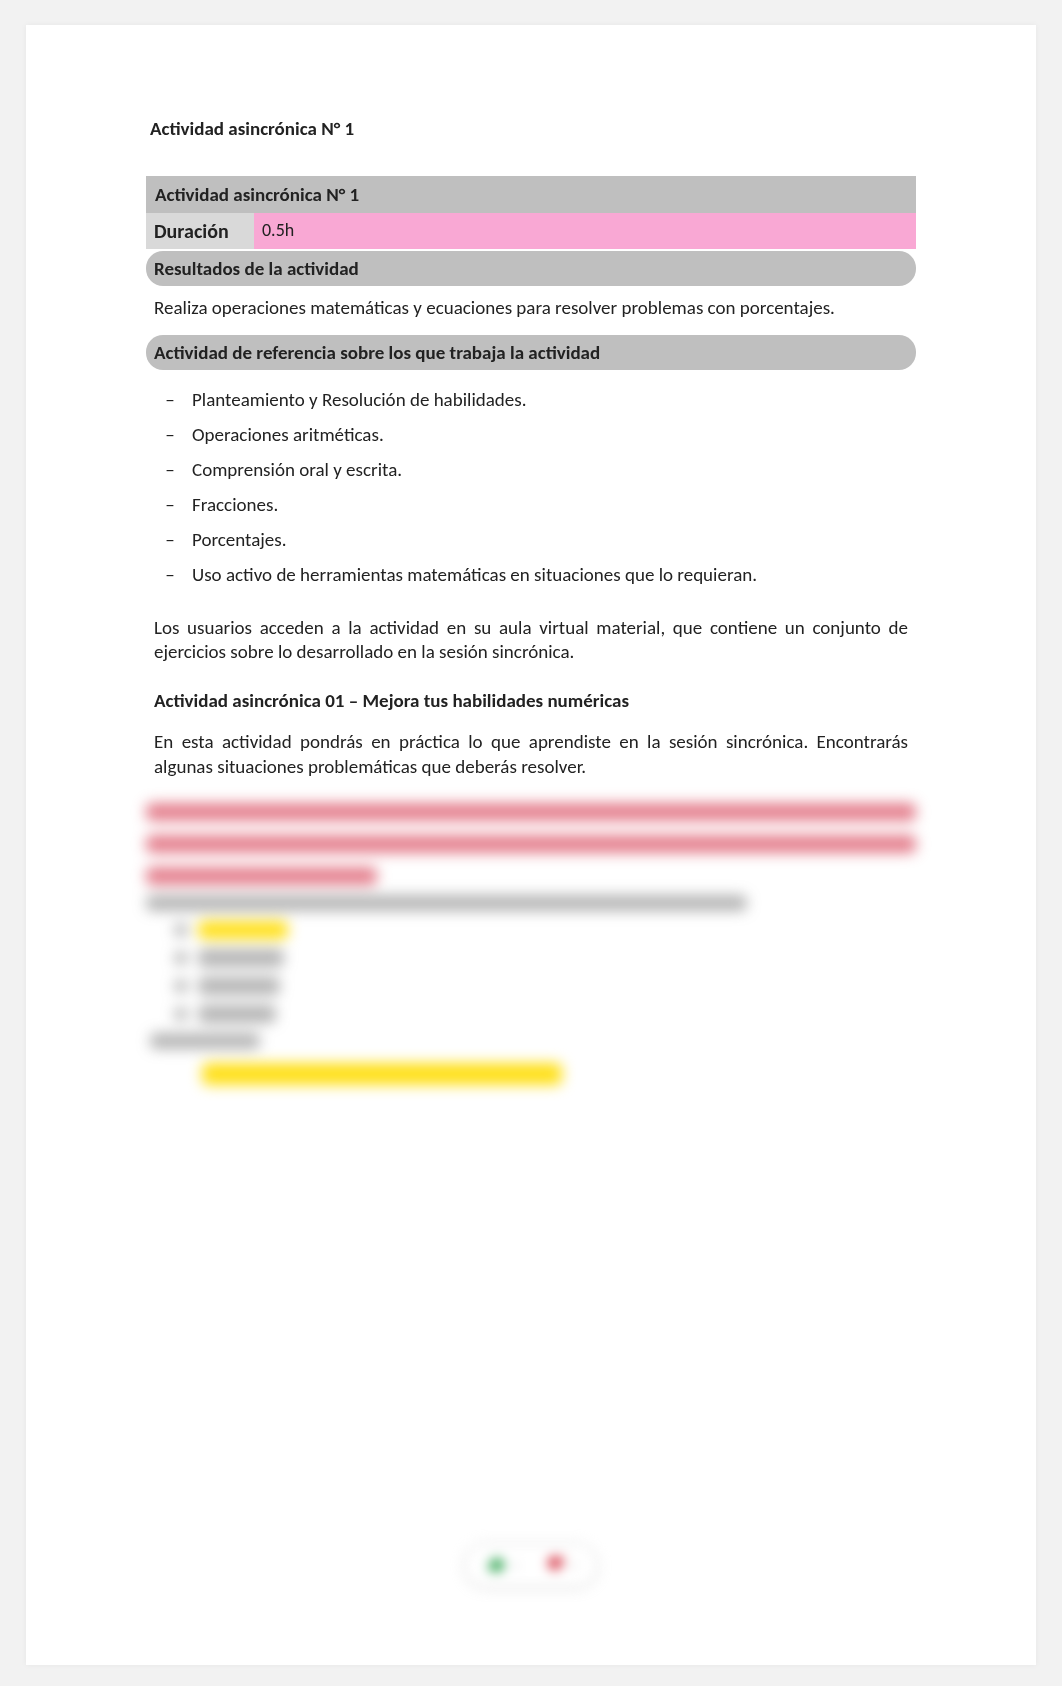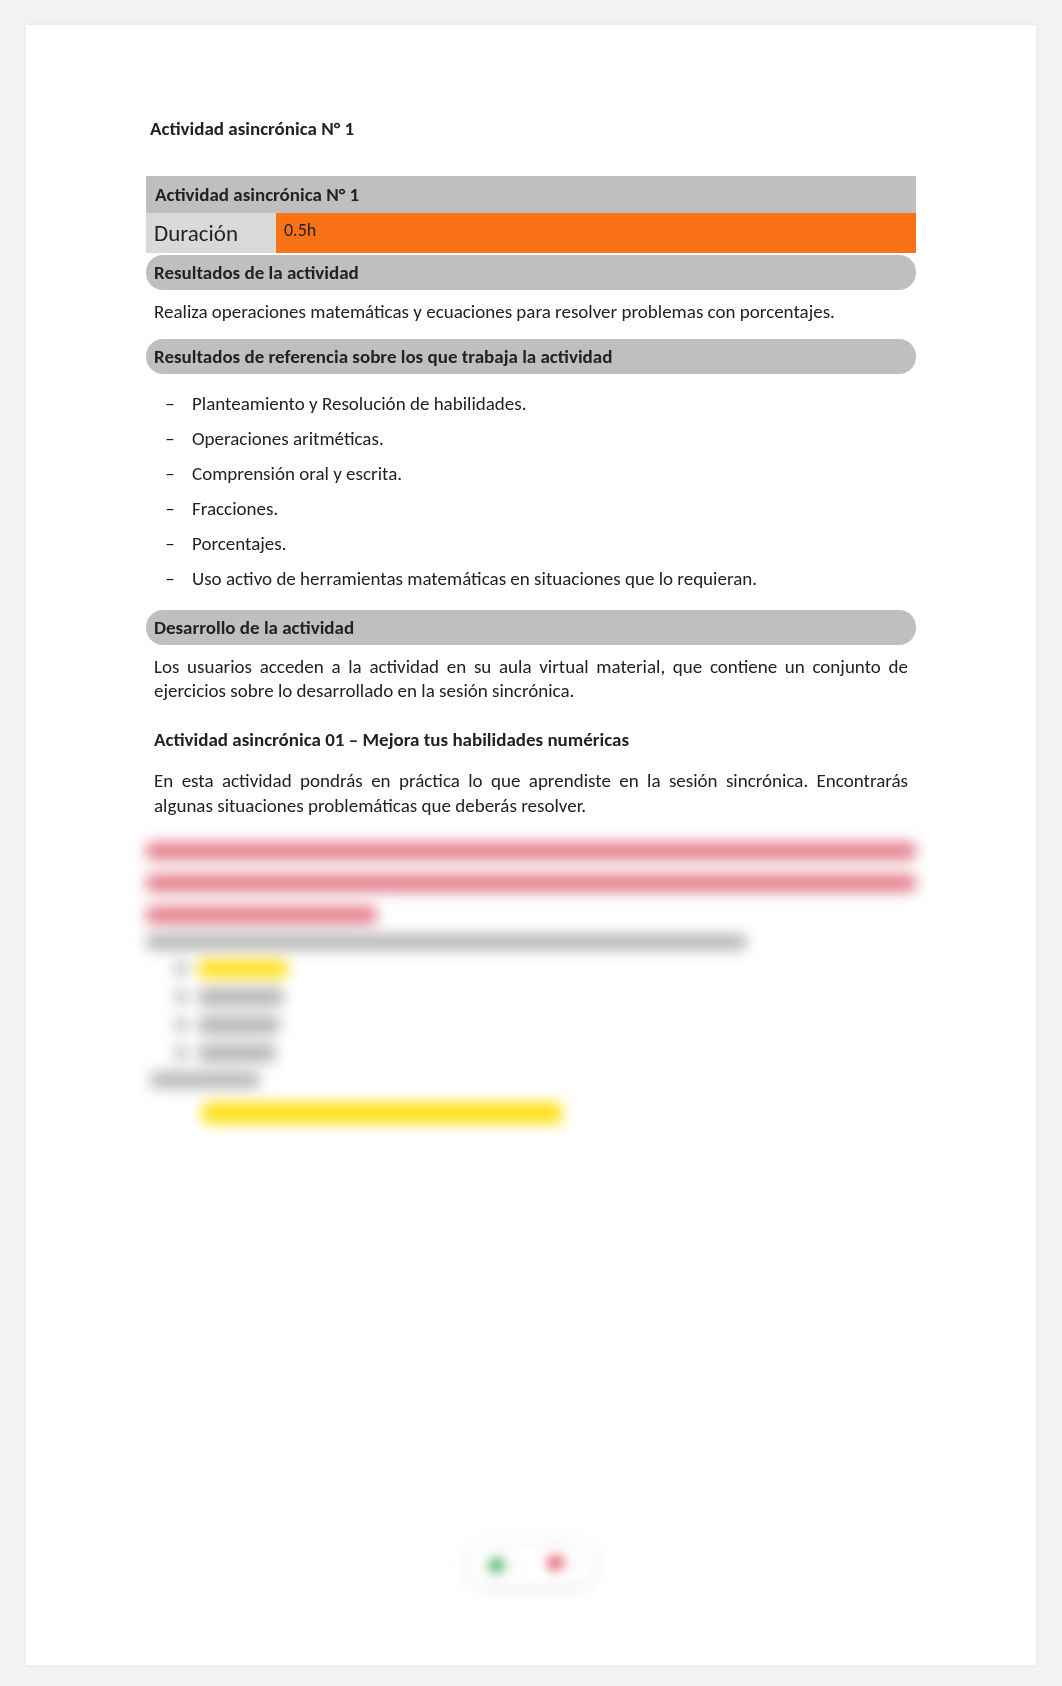--- a/index.html
+++ b/index.html
@@ -33,29 +33,29 @@
       font-weight: 700;
       font-size: 19px;
       padding: 6px 8px;
       border: 1px solid #bfbfbf;
     }
     .kv-row {
       display: flex;
       border-bottom: 2px solid #ffffff;
     }
     .kv-label {
-      width: 130px;
+      width: 108px;
       background: #d9d9d9;
-      font-weight: 400;
-      font-size: 23px;
+      font-weight: 700;
+      font-size: 20px;
       padding: 6px 8px;
     }
     .kv-value {
       flex: 1;
-      background: #f97316;
+      background: #f9a8d4;
       font-size: 18px;
       padding: 6px 8px 6px 8px;
     }
     .grey-subheader {
       background: #bfbfbf;
       font-weight: 700;
       font-size: 19px;
       padding: 6px 8px;
       border-radius: 17px;
     }
@@ -185,21 +185,21 @@
   <div class="grey-header">Actividad asincrónica N° 1</div>
 
   <div class="kv-row">
     <div class="kv-label">Duración</div>
     <div class="kv-value">0.5h</div>
   </div>
 
   <div class="grey-subheader">Resultados de la actividad</div>
   <div class="para-block">Realiza operaciones matemáticas y ecuaciones para resolver problemas con porcentajes.</div>
 
-  <div class="grey-subheader">Resultados de referencia sobre los que trabaja la actividad</div>
+  <div class="grey-subheader">Actividad de referencia sobre los que trabaja la actividad</div>
   <div class="list-block">
     <div class="list-item">
       <span class="list-dash">–</span>
       <span>Planteamiento y Resolución de habilidades.</span>
     </div>
     <div class="list-item">
       <span class="list-dash">–</span>
       <span>Operaciones aritméticas.</span>
     </div>
     <div class="list-item">
@@ -213,21 +213,20 @@
     <div class="list-item">
       <span class="list-dash">–</span>
       <span>Porcentajes.</span>
     </div>
     <div class="list-item">
       <span class="list-dash">–</span>
       <span>Uso activo de herramientas matemáticas en situaciones que lo requieran.</span>
     </div>
   </div>
 
-  <div class="grey-subheader">Desarrollo de la actividad</div>
   <div class="para-block">Los usuarios acceden a la actividad en su aula virtual material, que contiene un conjunto de ejercicios sobre lo desarrollado en la sesión sincrónica.</div>
 
   <div class="centered-subtitle">Actividad asincrónica 01 – Mejora tus habilidades numéricas</div>
 
   <div class="para-block" style="padding-top:0;">En esta actividad pondrás en práctica lo que aprendiste en la sesión sincrónica. Encontrarás algunas situaciones problemáticas que deberás resolver.</div>
 
   <div class="blurred-zone">
     <span class="bz-line-red" style="width:100%;"></span>
     <span class="bz-line-red" style="width:100%;"></span>
     <span class="bz-line-red" style="width:30%; display:block;"></span>

